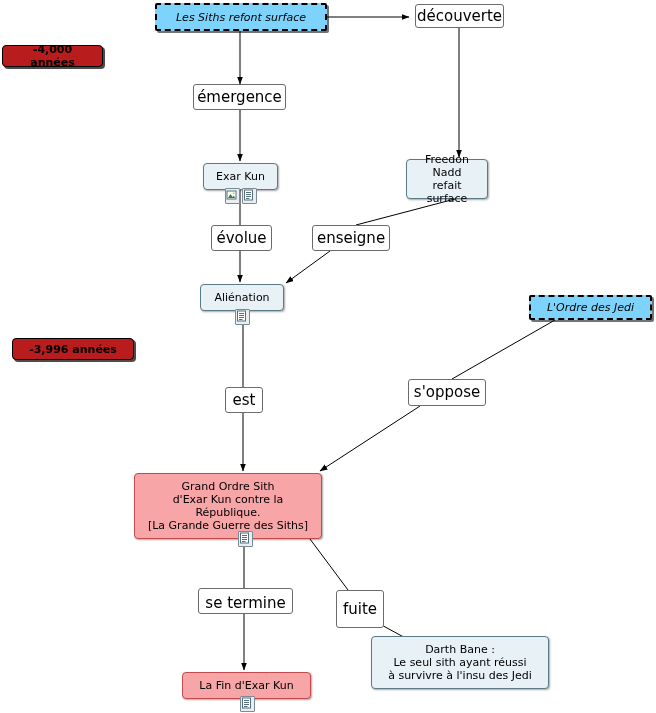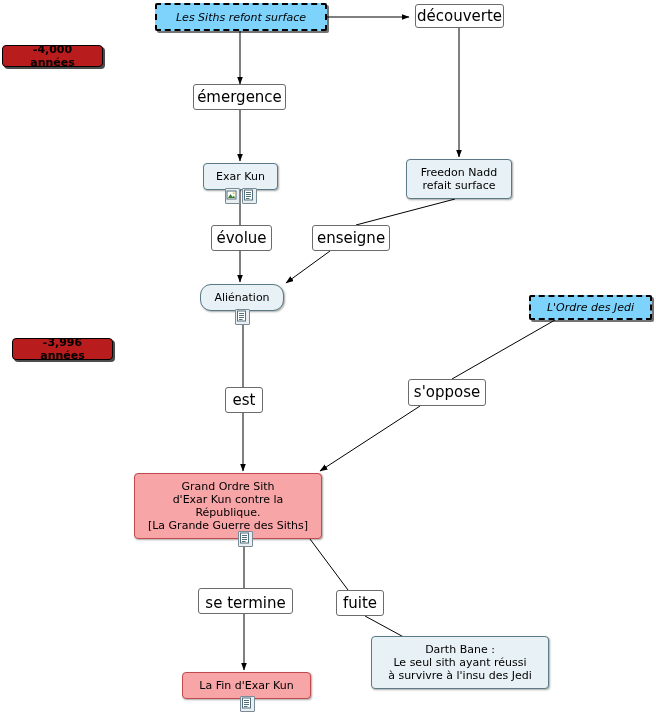--- a/index.html
+++ b/index.html
@@ -118,34 +118,34 @@
         <path d="M365,616 L422,647" marker-end="url(#arrow)"></path>
       </g>
   </svg>
 
   <div id="nodes-layer">
       <div class="node dashed" style="left: 155px; top: 3px; width: 172px; height: 28px;"><span>Les Siths refont surface</span></div>
       <div class="node link" style="left: 415px; top: 4px; width: 89px; height: 24px;"><span>découverte</span></div>
       <div class="node date" style="left: 2px; top: 45px; width: 101px; height: 22px;"><span>-4,000 années</span></div>
       <div class="node link" style="left: 193px; top: 84px; width: 93px; height: 26px;"><span>émergence</span></div>
       <div class="node plain" style="left: 203px; top: 163px; width: 75px; height: 27px;"><span>Exar Kun</span></div>
-      <div class="node plain" style="left: 406px; top: 159px; width: 106px; height: 40px;"><span>Freedon Nadd
+      <div class="node plain" style="left: 406px; top: 159px; width: 82px; height: 40px;"><span>Freedon Nadd
 refait surface</span></div>
       <div class="node link" style="left: 211px; top: 225px; width: 61px; height: 26px;"><span>évolue</span></div>
       <div class="node link" style="left: 312px; top: 225px; width: 78px; height: 26px;"><span>enseigne</span></div>
-      <div class="node plain" style="left: 200px; top: 284px; width: 84px; height: 27px; border-radius: 11px;"><span>Aliénation</span></div>
+      <div class="node plain" style="left: 200px; top: 284px; width: 84px; height: 27px;"><span>Aliénation</span></div>
       <div class="node dashed" style="left: 529px; top: 295px; width: 123px; height: 25px;"><span>L'Ordre des Jedi</span></div>
-      <div class="node date" style="left: 12px; top: 338px; width: 101px; height: 22px;"><span>-3,996 années</span></div>
+      <div class="node date" style="left: 12px; top: 338px; width: 122px; height: 22px;"><span>-3,996 années</span></div>
       <div class="node link" style="left: 225px; top: 387px; width: 38px; height: 26px;"><span>est</span></div>
       <div class="node link" style="left: 408px; top: 379px; width: 78px; height: 27px;"><span>s'oppose</span></div>
       <div class="node concept" style="left: 134px; top: 473px; width: 188px; height: 66px;"><span>Grand Ordre Sith
 d'Exar Kun contre la République.
 [La Grande Guerre des Siths]</span></div>
       <div class="node link" style="left: 198px; top: 588px; width: 95px; height: 26px; align-items: flex-end;"><span>se termine</span></div>
-      <div class="node link" style="left: 336px; top: 590px; width: 48px; height: 26px;"><span>fuite</span></div>
+      <div class="node link" style="left: 336px; top: 590px; width: 48px; height: 38px;"><span>fuite</span></div>
       <div class="node plain" style="left: 371px; top: 636px; width: 178px; height: 53px;"><span>Darth Bane :
 Le seul sith ayant réussi
 à survivre à l'insu des Jedi</span></div>
       <div class="node concept" style="left: 182px; top: 672px; width: 129px; height: 27px;"><span>La Fin d'Exar Kun</span></div>
     </div>
   <div id="badges-layer">
       <div class="badges" style="left: 225px; top: 188px;">
         <span class="badge">
           <svg width="11" height="12" viewBox="0 0 11 12">
             <rect x="1" y="2" width="9" height="8" fill="#ffffff" stroke="#55707d" stroke-width="1"></rect>

